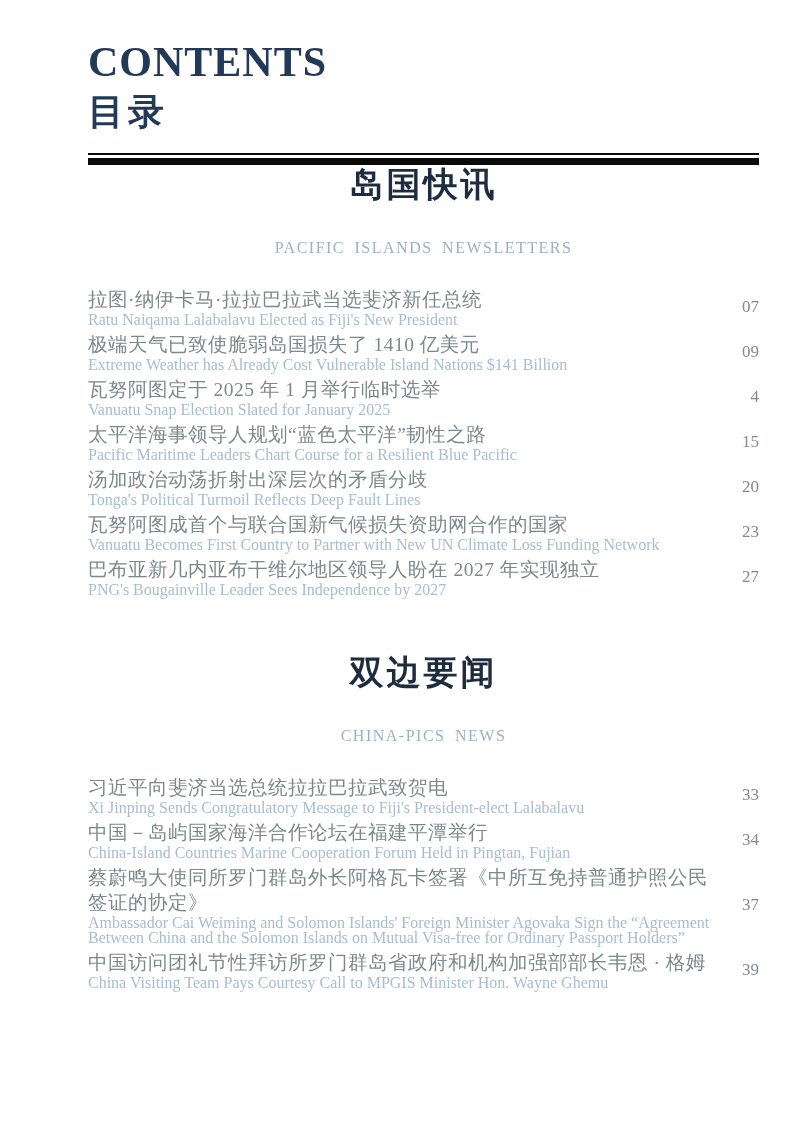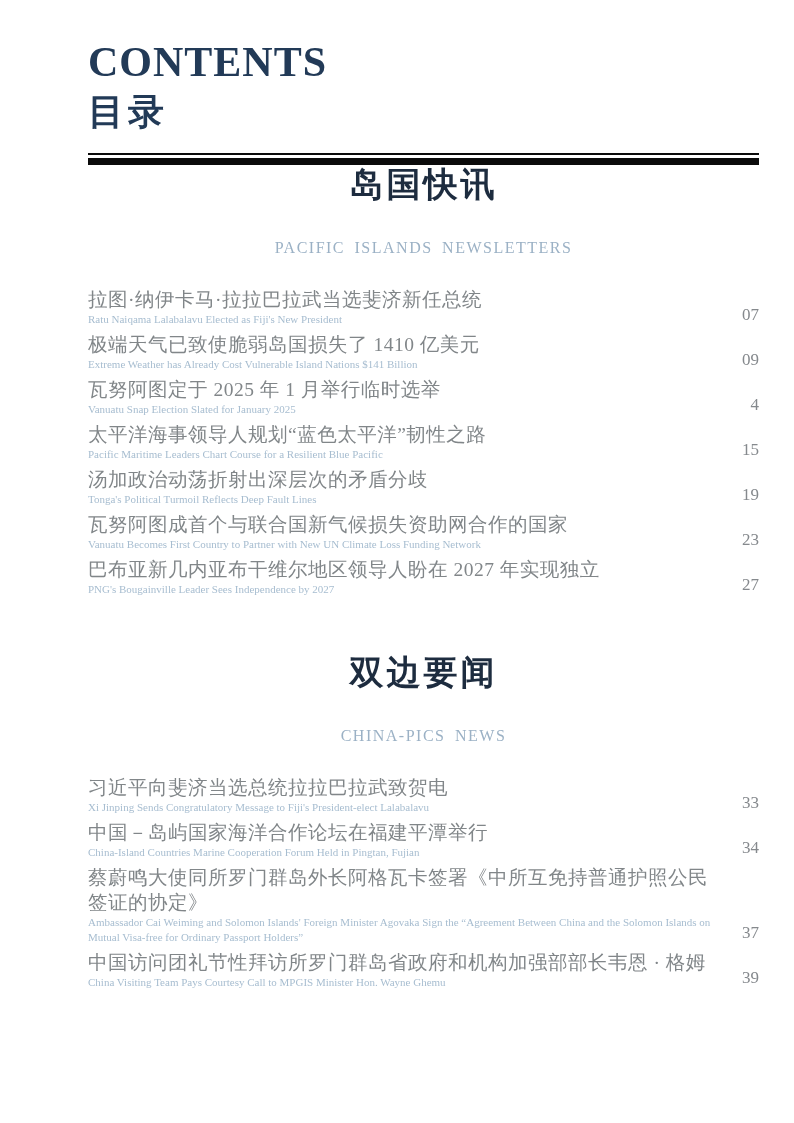--- a/index.html
+++ b/index.html
@@ -35,26 +35,26 @@
     color:#1d2c3f; letter-spacing:3px; line-height:40px;
   }
   .section-heading-en {
     text-align:center; font-size:16px; color:#9bb1c5;
     letter-spacing:1.5px; word-spacing:4px;
     margin-top:32px; line-height:22px;
   }
 
   .entries { margin-top:28px; }
   .entry {
-    display:flex; justify-content:space-between; align-items:flex-end;
+    display:flex; justify-content:space-between; align-items:center;
     margin-bottom:5px;
   }
   .entry-text { flex:1 1 auto; padding-right:10px; }
   .entry-zh { font-size:19.5px; color:#818689; line-height:25px; letter-spacing:0.5px; }
-  .entry-en { font-size:11px; color:#a7bdd0; line-height:15px; }
+  .entry-en { font-size:16px; color:#a7bdd0; line-height:15px; }
   .entry-page {
     flex:0 0 38px; width:38px; text-align:right;
     font-size:17px; color:#85898d; line-height:25px;
   }
 </style>
 </head>
 <body>
 
 <div class="page">
   <div class="content">
@@ -100,21 +100,21 @@
             <div class="entry-zh">太平洋海事领导人规划“蓝色太平洋”韧性之路</div>
             <div class="entry-en">Pacific Maritime Leaders Chart Course for a Resilient Blue Pacific</div>
           </div>
           <div class="entry-page">15</div>
         </div>
         <div class="entry">
           <div class="entry-text">
             <div class="entry-zh">汤加政治动荡折射出深层次的矛盾分歧</div>
             <div class="entry-en">Tonga's Political Turmoil Reflects Deep Fault Lines</div>
           </div>
-          <div class="entry-page">19</div>
+          <div class="entry-page">20</div>
         </div>
         <div class="entry">
           <div class="entry-text">
             <div class="entry-zh">瓦努阿图成首个与联合国新气候损失资助网合作的国家</div>
             <div class="entry-en">Vanuatu Becomes First Country to Partner with New UN Climate Loss Funding Network</div>
           </div>
           <div class="entry-page">23</div>
         </div>
         <div class="entry">
           <div class="entry-text">

